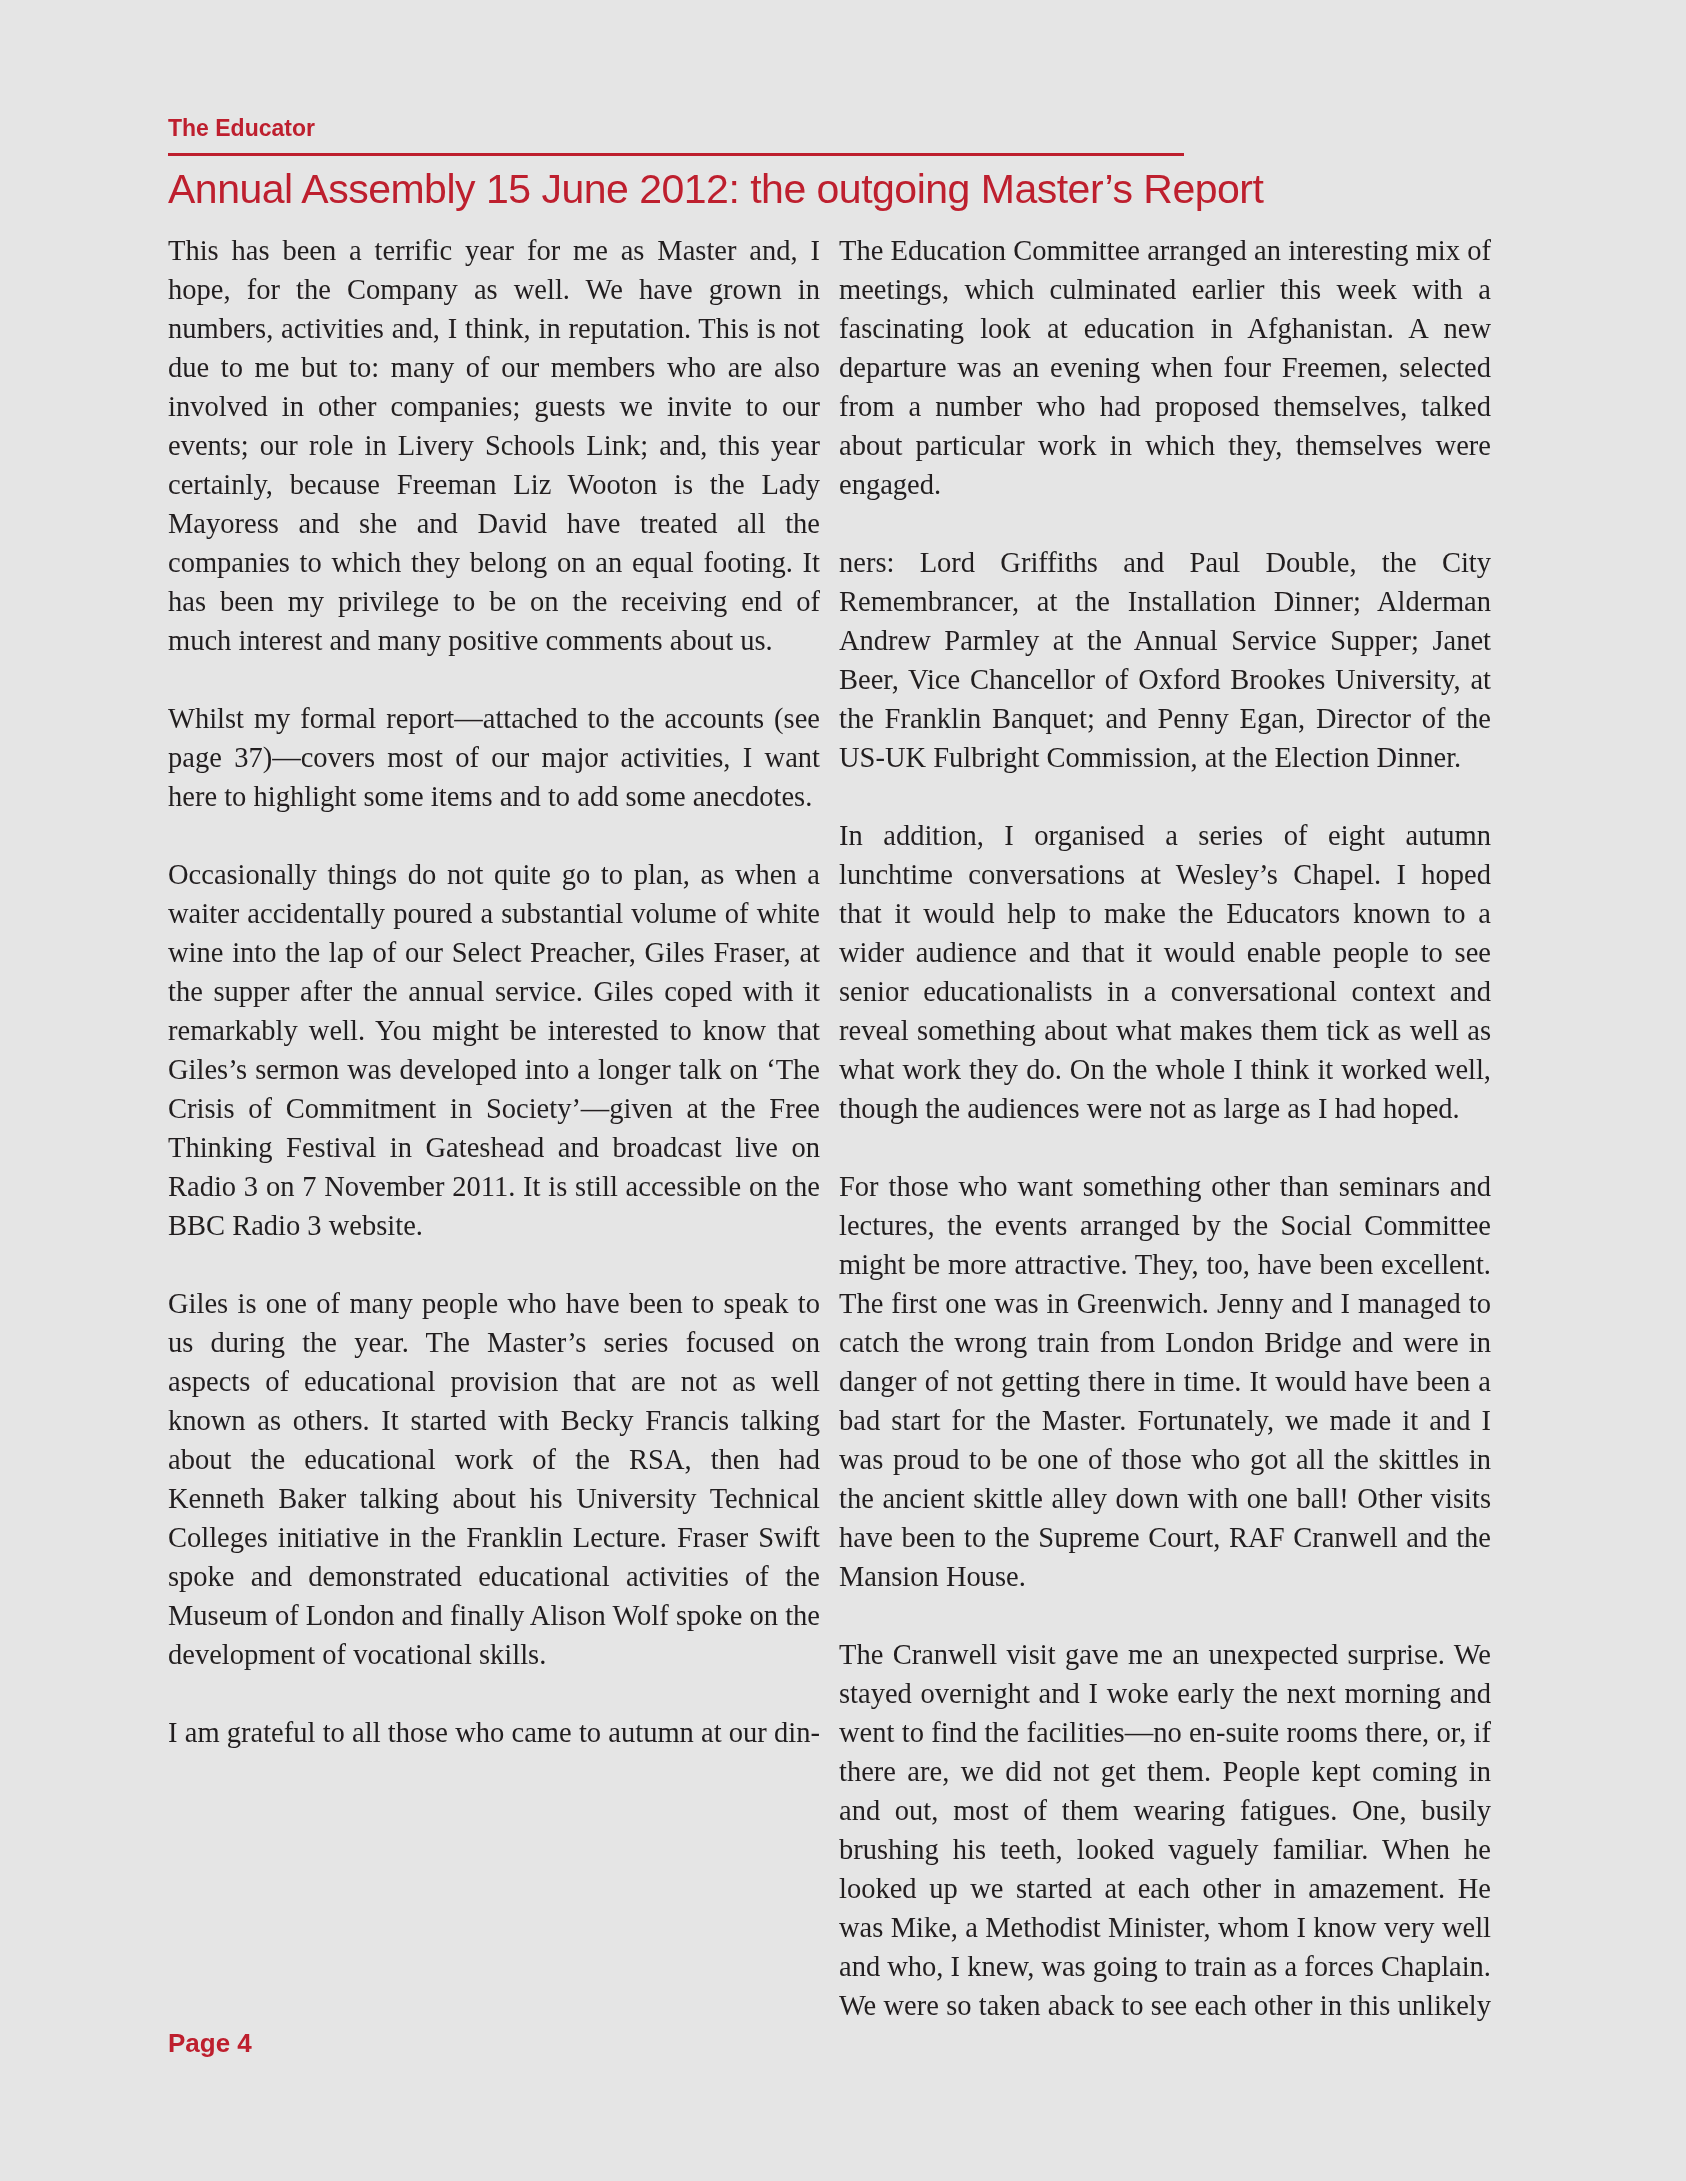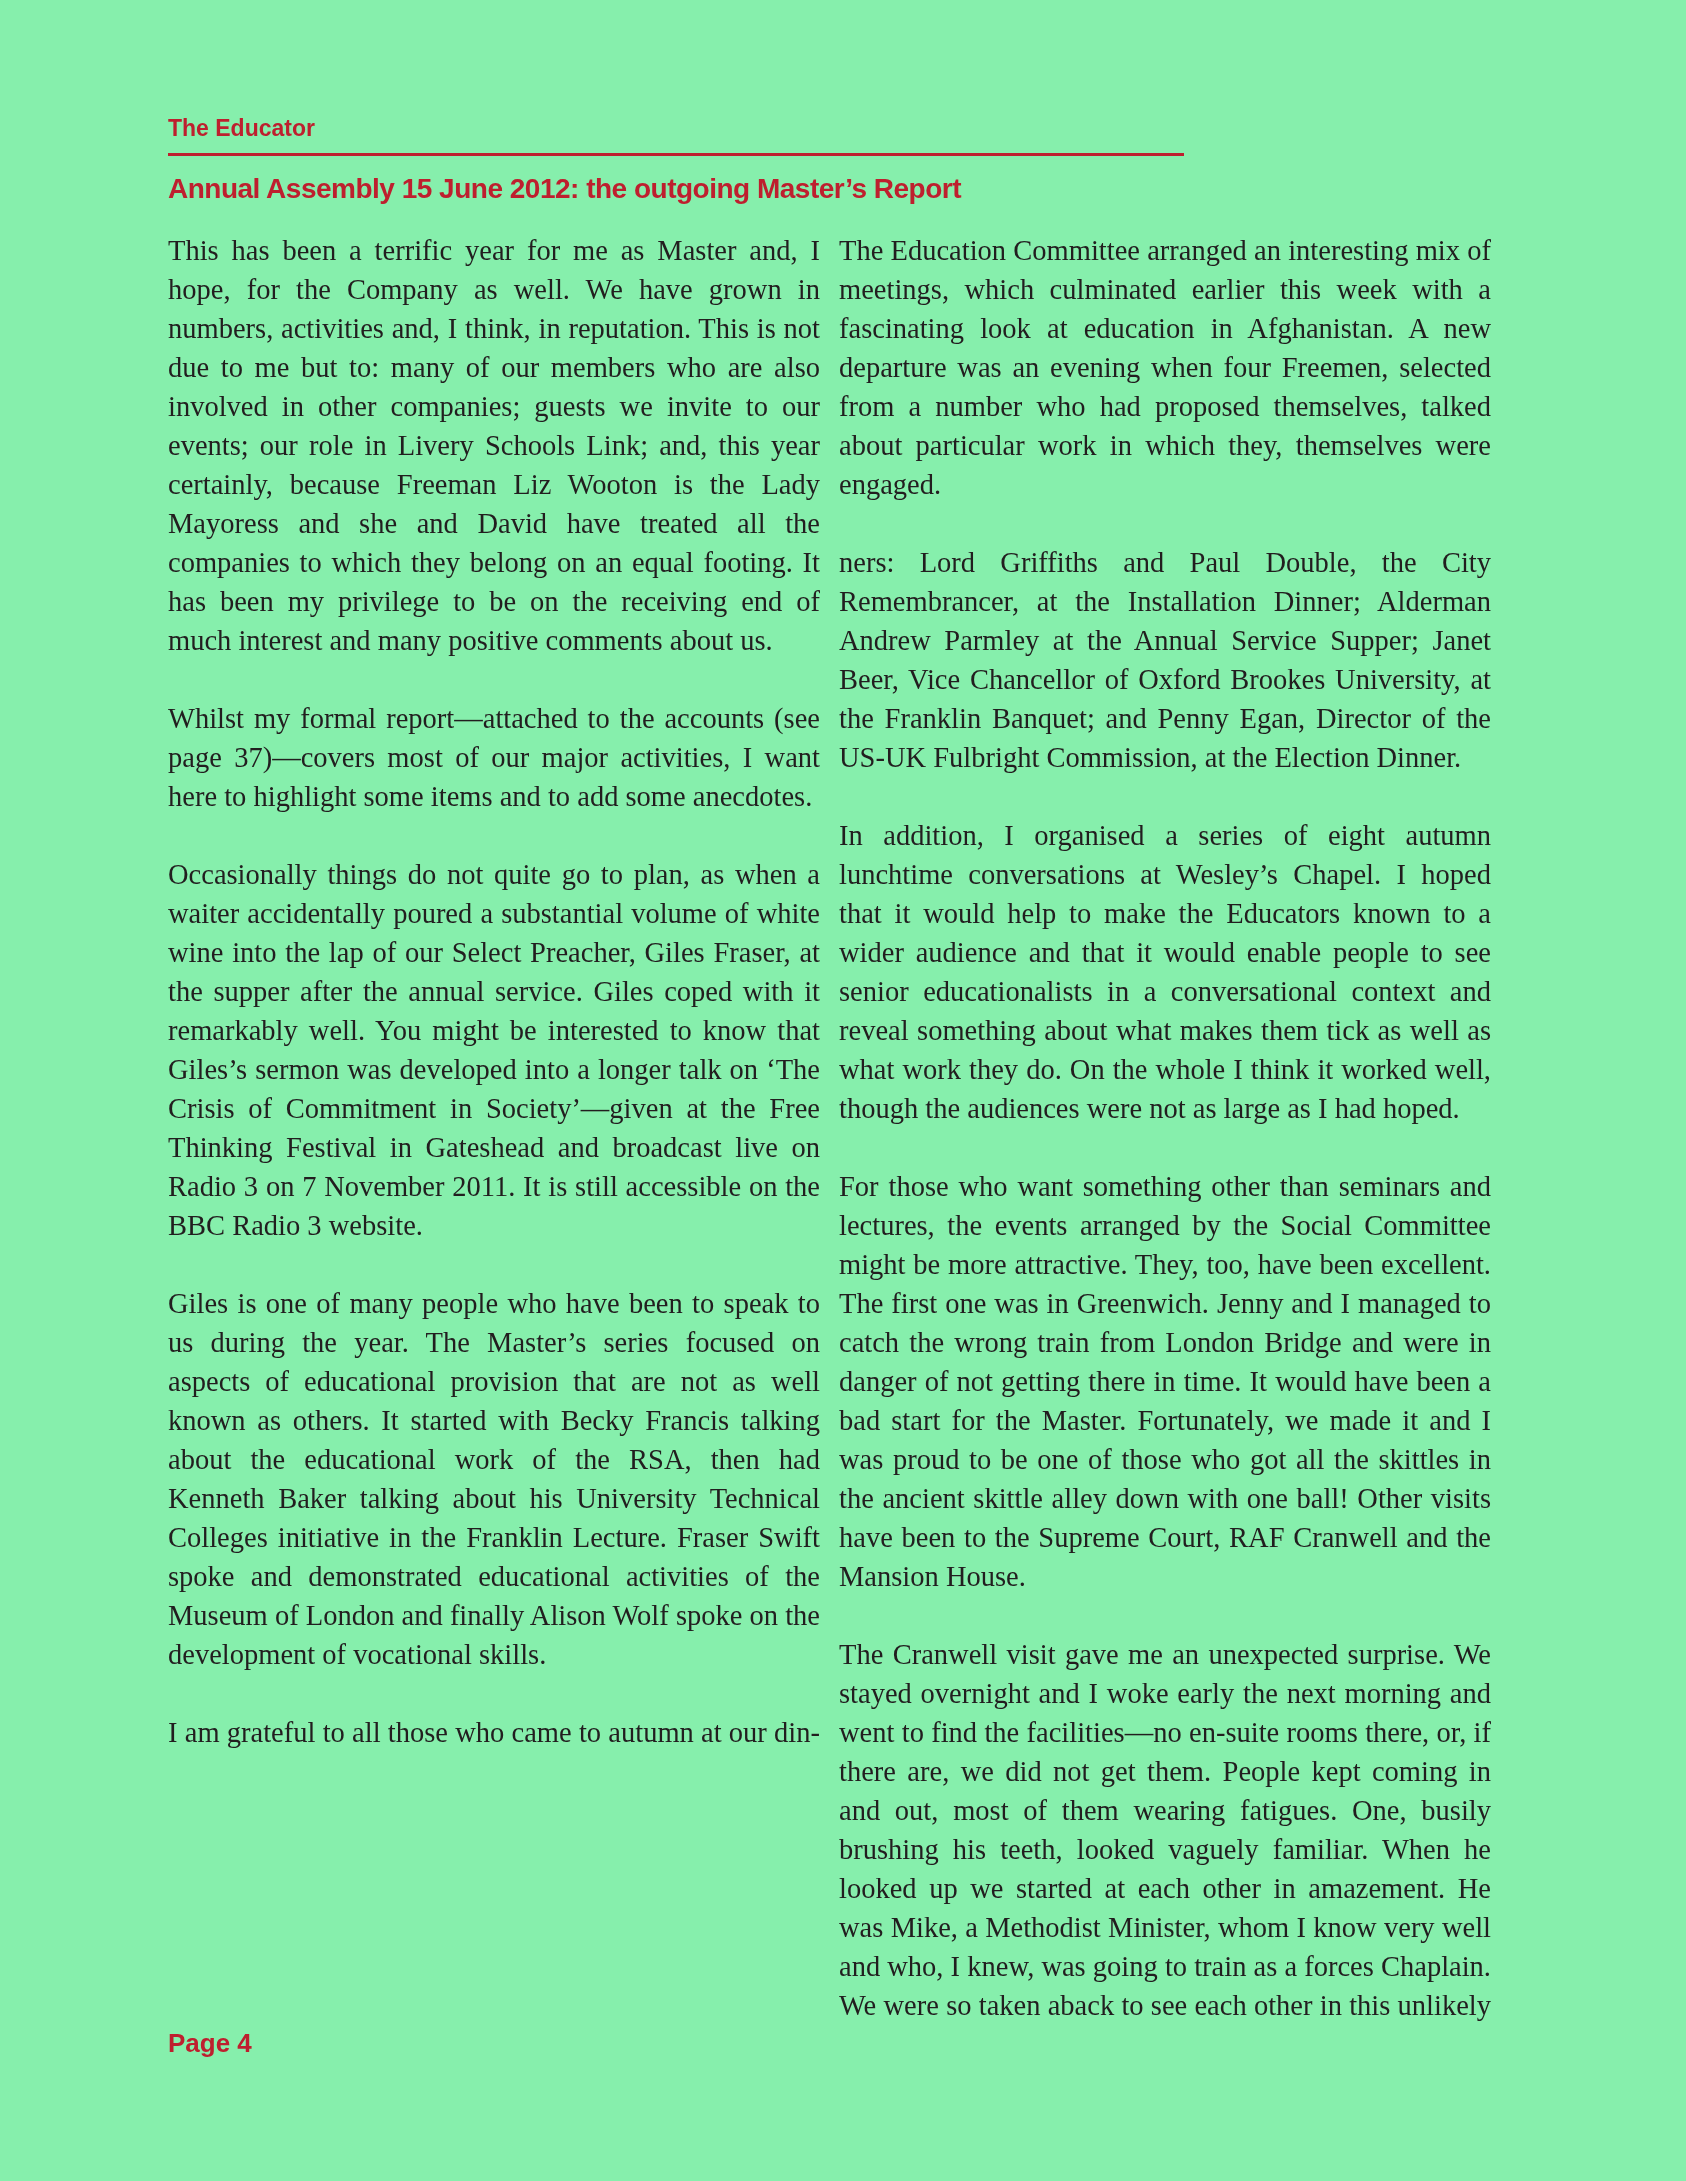--- a/index.html
+++ b/index.html
@@ -4,21 +4,21 @@
 <style>
   html, body {
     margin: 0;
     padding: 0;
     background: #ffffff;
   }
   .page {
     position: relative;
     width: 1686px;
     height: 2182px;
-    background: #86efac;
+    background: #e5e5e5;
     box-sizing: border-box;
     padding: 116px 168px 0 168px;
     overflow: hidden;
     font-family: "Liberation Serif", serif;
   }
   .masthead {
     font-family: "Liberation Sans", sans-serif;
     font-weight: bold;
     font-size: 23px;
     line-height: 25px;
@@ -27,22 +27,22 @@
     margin: 0 0 12px 0;
   }
   .rule {
     width: 1016px;
     height: 2.8px;
     background: #be1f2e;
     margin: 0 0 10px 0;
   }
   .title {
     font-family: "Liberation Sans", sans-serif;
-    font-weight: bold;
-    font-size: 28px;
+    font-weight: normal;
+    font-size: 41px;
     line-height: 46px;
     letter-spacing: -0.5px;
     color: #be1f2e;
     margin: 8px 0 19px 0;
   }
   .columns {
     display: flex;
     gap: 19px;
   }
   .col {

